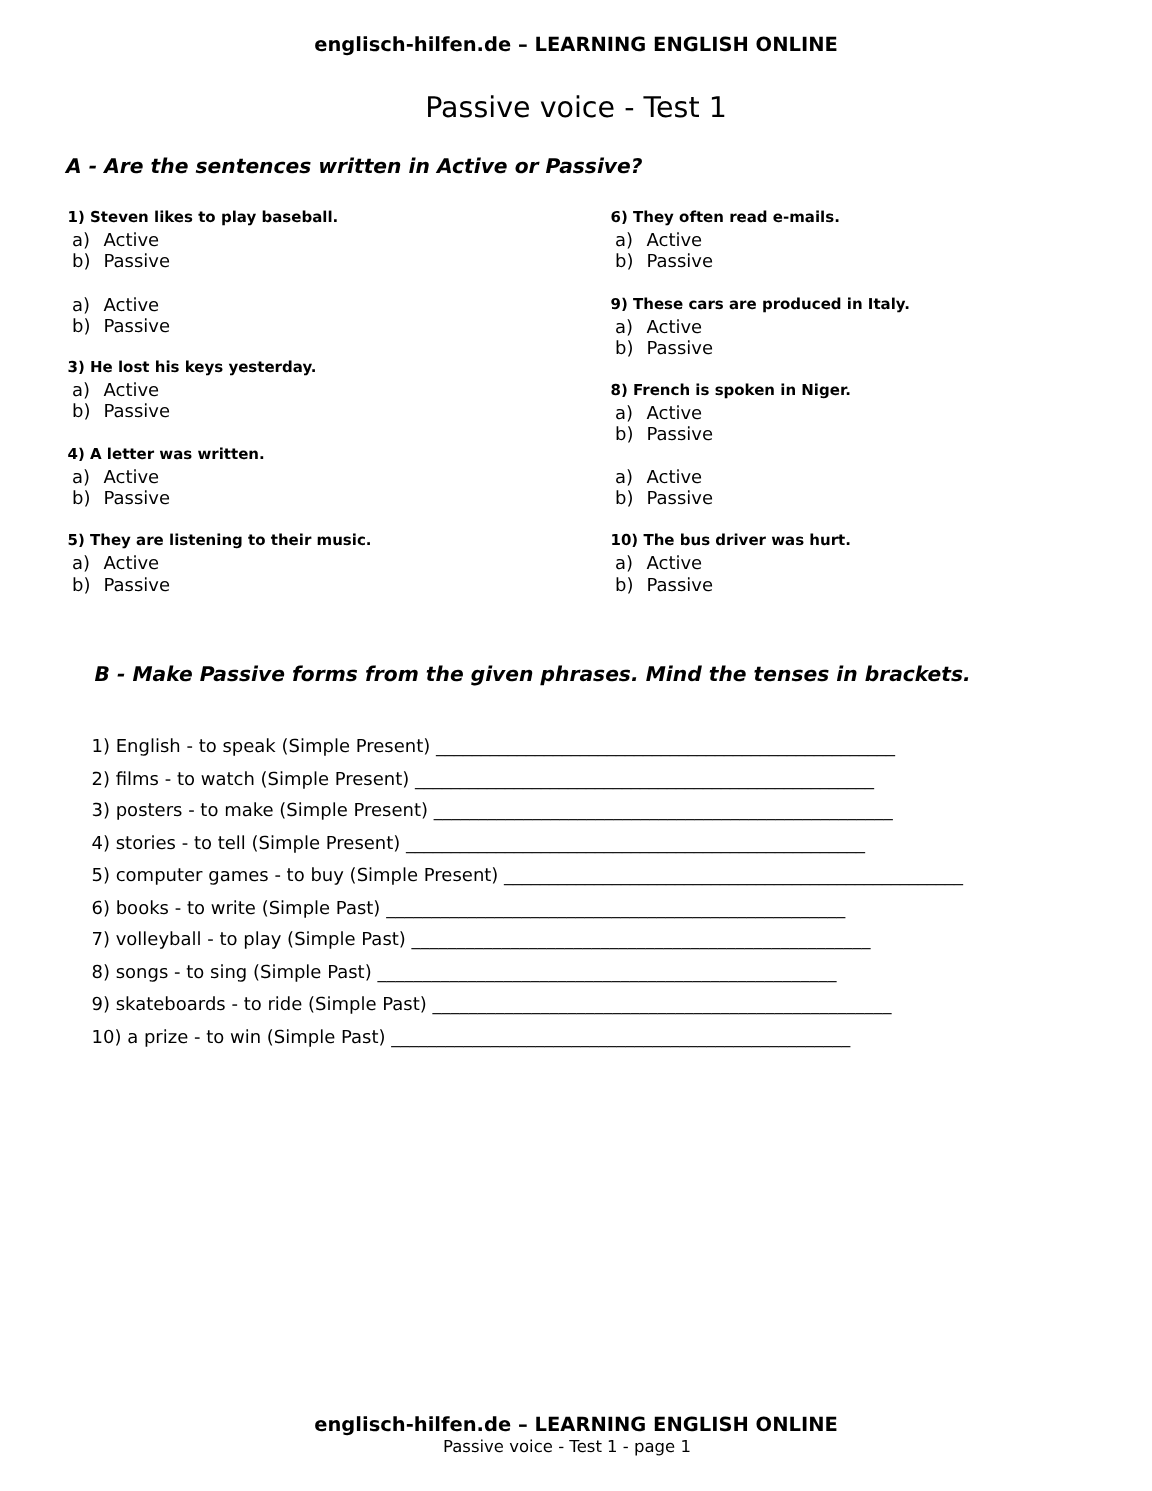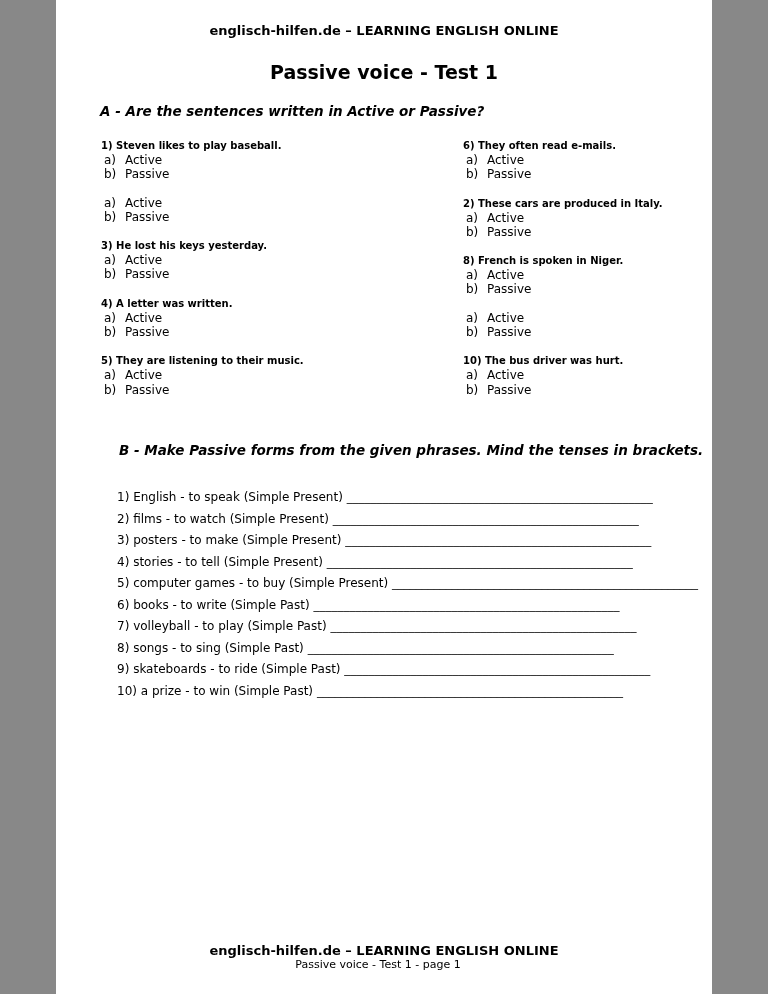--- a/index.html
+++ b/index.html
@@ -1,38 +1,38 @@
 <!DOCTYPE html>
 <html><head>
 <meta charset="utf-8">
 <style>
   html, body { margin: 0; padding: 0; background: #888; }
   .page {
     position: relative;
-    width: 656px;
+    width: 768px;
     height: 994px;
     margin: 0 auto;
     background: #ffffff;
     color: #000000;
     font-family: "DejaVu Sans", "Liberation Sans", sans-serif;
     overflow: hidden;
   }
   .doc-header {
     position: absolute;
     top: 23px; left: 0; right: 0;
     text-align: center;
     font-size: 13px;
     font-weight: bold;
   }
   .doc-title {
     position: absolute;
     top: 61px; left: 0; right: 0;
     text-align: center;
     font-size: 19px;
-    font-weight: bold;
+    font-weight: normal;
   }
   .section-heading {
     position: absolute;
     left: 44px;
     font-size: 13.5px;
     font-weight: bold;
     font-style: italic;
   }
   .heading-a { top: 103px; }
   .heading-b { top: 442px; margin-left: 19px; }
@@ -133,21 +133,21 @@
         <div class="opt"><span class="opt-prefix">b)</span><span>Passive</span></div>
       </div>
     </div>
     <div class="col">
       <div class="question">
         <div class="q-text">6) They often read e-mails.</div>
         <div class="opt"><span class="opt-prefix">a)</span><span>Active</span></div>
         <div class="opt"><span class="opt-prefix">b)</span><span>Passive</span></div>
       </div>
       <div class="question">
-        <div class="q-text">2) These cars are produced in Italy.</div>
+        <div class="q-text">9) These cars are produced in Italy.</div>
         <div class="opt"><span class="opt-prefix">a)</span><span>Active</span></div>
         <div class="opt"><span class="opt-prefix">b)</span><span>Passive</span></div>
       </div>
       <div class="question">
         <div class="q-text">8) French is spoken in Niger.</div>
         <div class="opt"><span class="opt-prefix">a)</span><span>Active</span></div>
         <div class="opt"><span class="opt-prefix">b)</span><span>Passive</span></div>
       </div>
       <div class="question">
         <div class="opt"><span class="opt-prefix">a)</span><span>Active</span></div>

